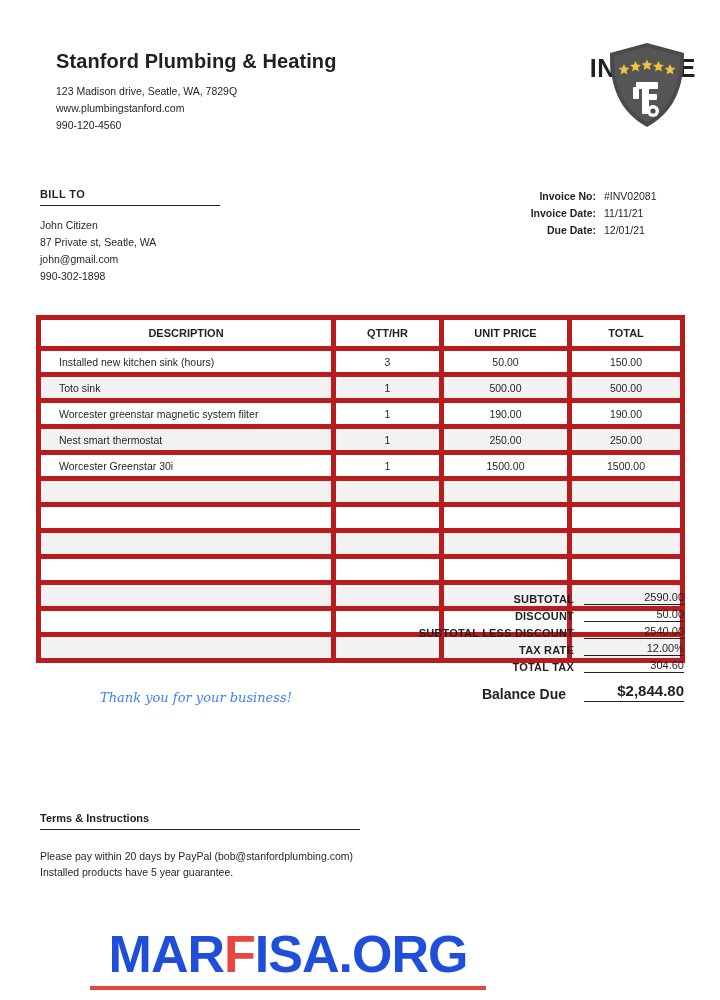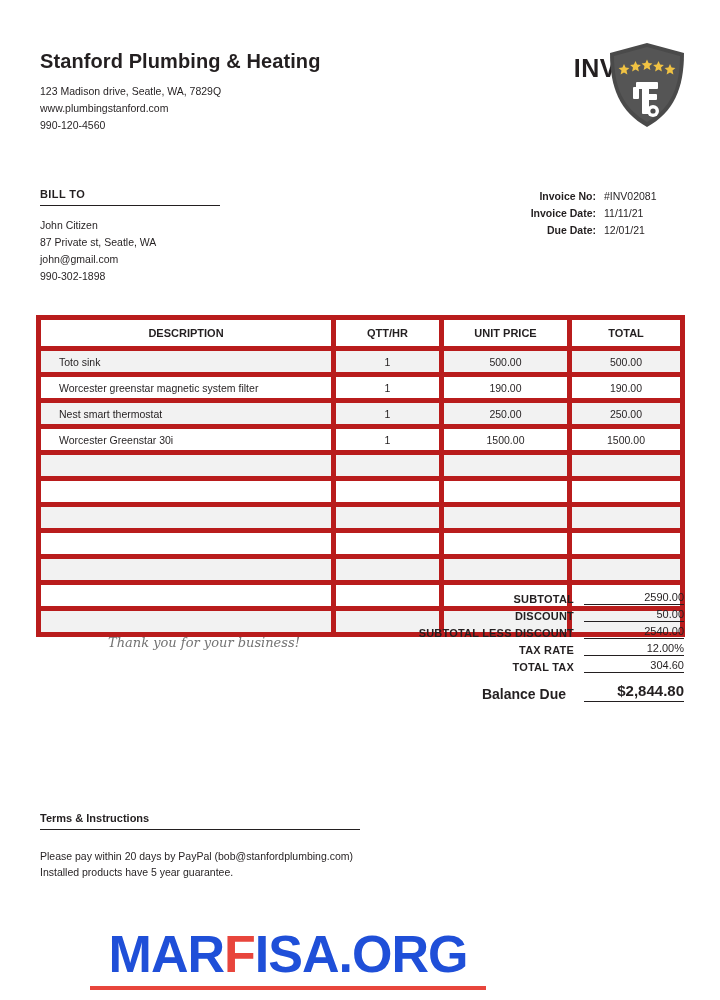--- a/index.html
+++ b/index.html
@@ -19,21 +19,21 @@
     position: absolute;
     left: 0; top: 0;
     width: 720px;
     height: 1000px;
     background: #ffffff;
   }
 
   
   .header {
     position: absolute;
-    left: 40px;
+    left: 56px;
     top: 50px;
     width: 640px;
   }
   .company-name {
     font-size: 20px;
     font-weight: bold;
     letter-spacing: 0.1px;
     color: #231f20;
     margin: 0 0 10px 0;
   }
@@ -191,26 +191,25 @@
     font-weight: bold;
     width: 100px;
     text-align: right;
     border-bottom: 1px solid #231f20;
     padding-bottom: 2px;
   }
 
   .thanks {
     position: absolute;
     left: 100px;
-    top: 635px;
+    top: 690px;
     font-family: "DejaVu Serif", serif;
     font-style: italic;
     font-size: 13px;
-    color: #737373;
-    margin-left: 8px;
+    color: #3b82f6;
   }
 
   
   .terms {
     position: absolute;
     left: 40px;
     top: 812px;
     width: 500px;
   }
   .terms-title {
@@ -316,20 +315,26 @@
     </colgroup>
     <thead>
       <tr>
         <th>DESCRIPTION</th>
         <th>QTT/HR</th>
         <th>UNIT PRICE</th>
         <th>TOTAL</th>
       </tr>
     </thead>
     <tbody>
+      <tr>
+        <td class="desc">Installed new kitchen sink (hours)</td>
+        <td class="num">3</td>
+        <td class="money">50.00</td>
+        <td class="money">150.00</td>
+      </tr>
       <tr class="alt">
         <td class="desc">Toto sink</td>
         <td class="num">1</td>
         <td class="money">500.00</td>
         <td class="money">500.00</td>
       </tr>
       <tr>
         <td class="desc">Worcester greenstar magnetic system filter</td>
         <td class="num">1</td>
         <td class="money">190.00</td>

